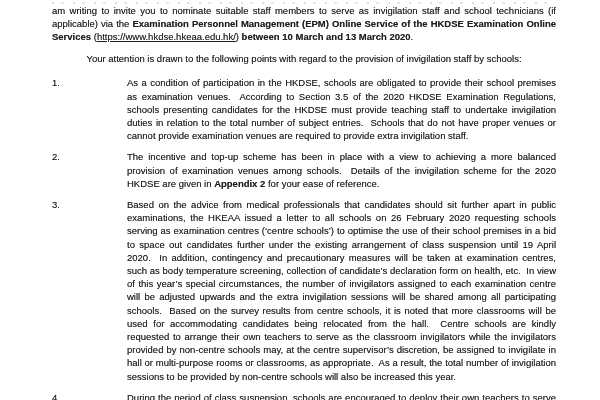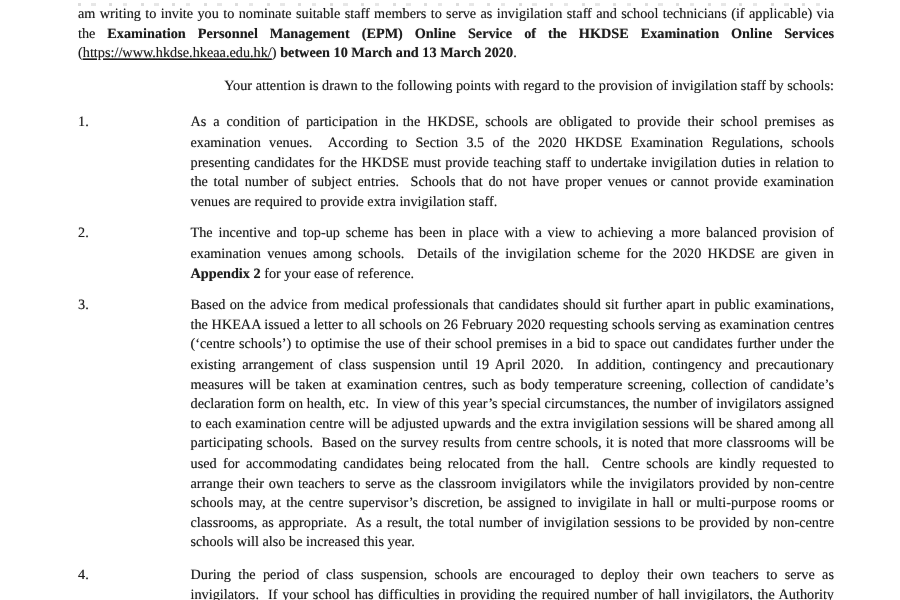--- a/index.html
+++ b/index.html
@@ -5,39 +5,39 @@
   * { margin: 0; padding: 0; box-sizing: border-box; }
   html, body {
     width: 600px; height: 400px;
     background: #ffffff;
     overflow: hidden;
   }
   .page {
     width: 600px; height: 400px;
     padding: 2px 44px 0 52px;
     overflow: hidden;
-    font-family: Liberation Serif, serif;
+    font-family: Liberation Sans, sans-serif;
     font-size: 9.5px;
     line-height: 13.2px;
     color: #1e1e1e;
     text-shadow: 0 0 0.45px rgba(25,25,25,0.55);
   }
   .clipped-line {
     height: 2px;
     width: 100%;
     background: repeating-linear-gradient(90deg,
       rgba(40,40,40,0.35) 0 2px, transparent 2px 9px,
       rgba(40,40,40,0.25) 9px 12px, transparent 12px 21px);
     opacity: 0.45;
   }
   .para {
     text-align: justify;
   }
   .opening { margin-top: 0; }
-  .attention { margin-top: 8.5px; text-align: right; }
+  .attention { margin-top: 8.5px; text-align: center; }
   .list-item {
     display: flex;
     margin-top: 8px;
   }
   .list-item.first { margin-top: 11px; }
   .list-item .num {
     flex: 0 0 28px;
     width: 28px;
   }
   .list-item .body {

